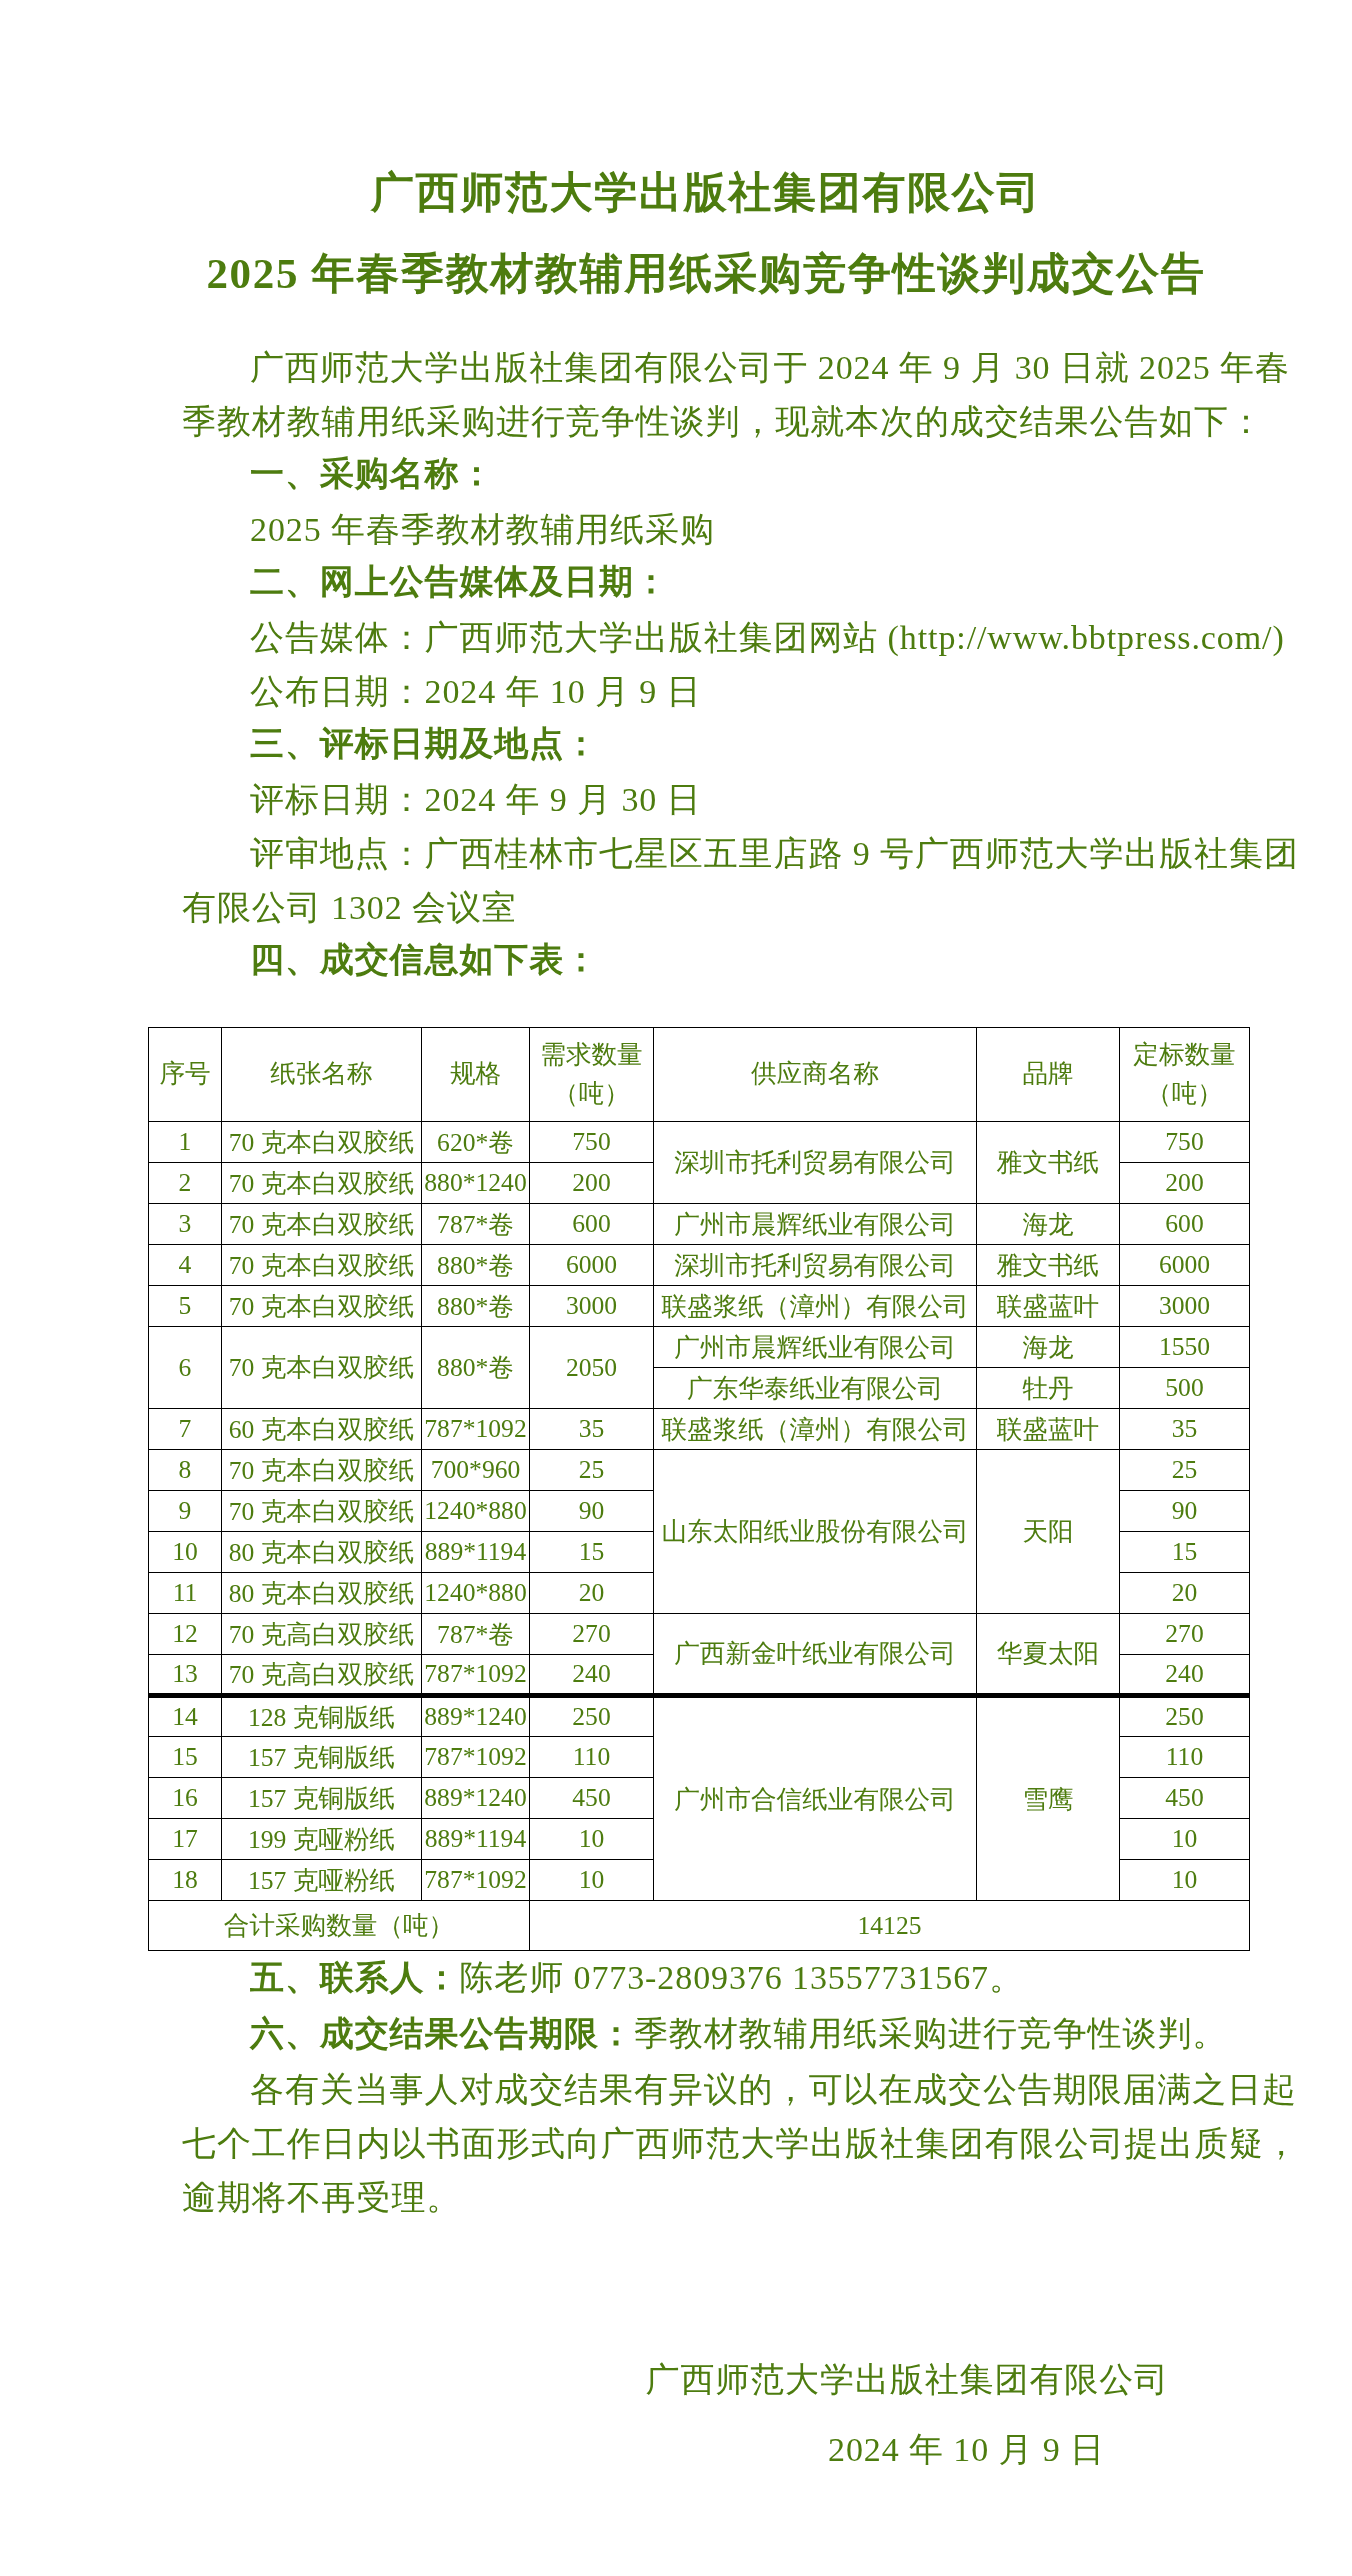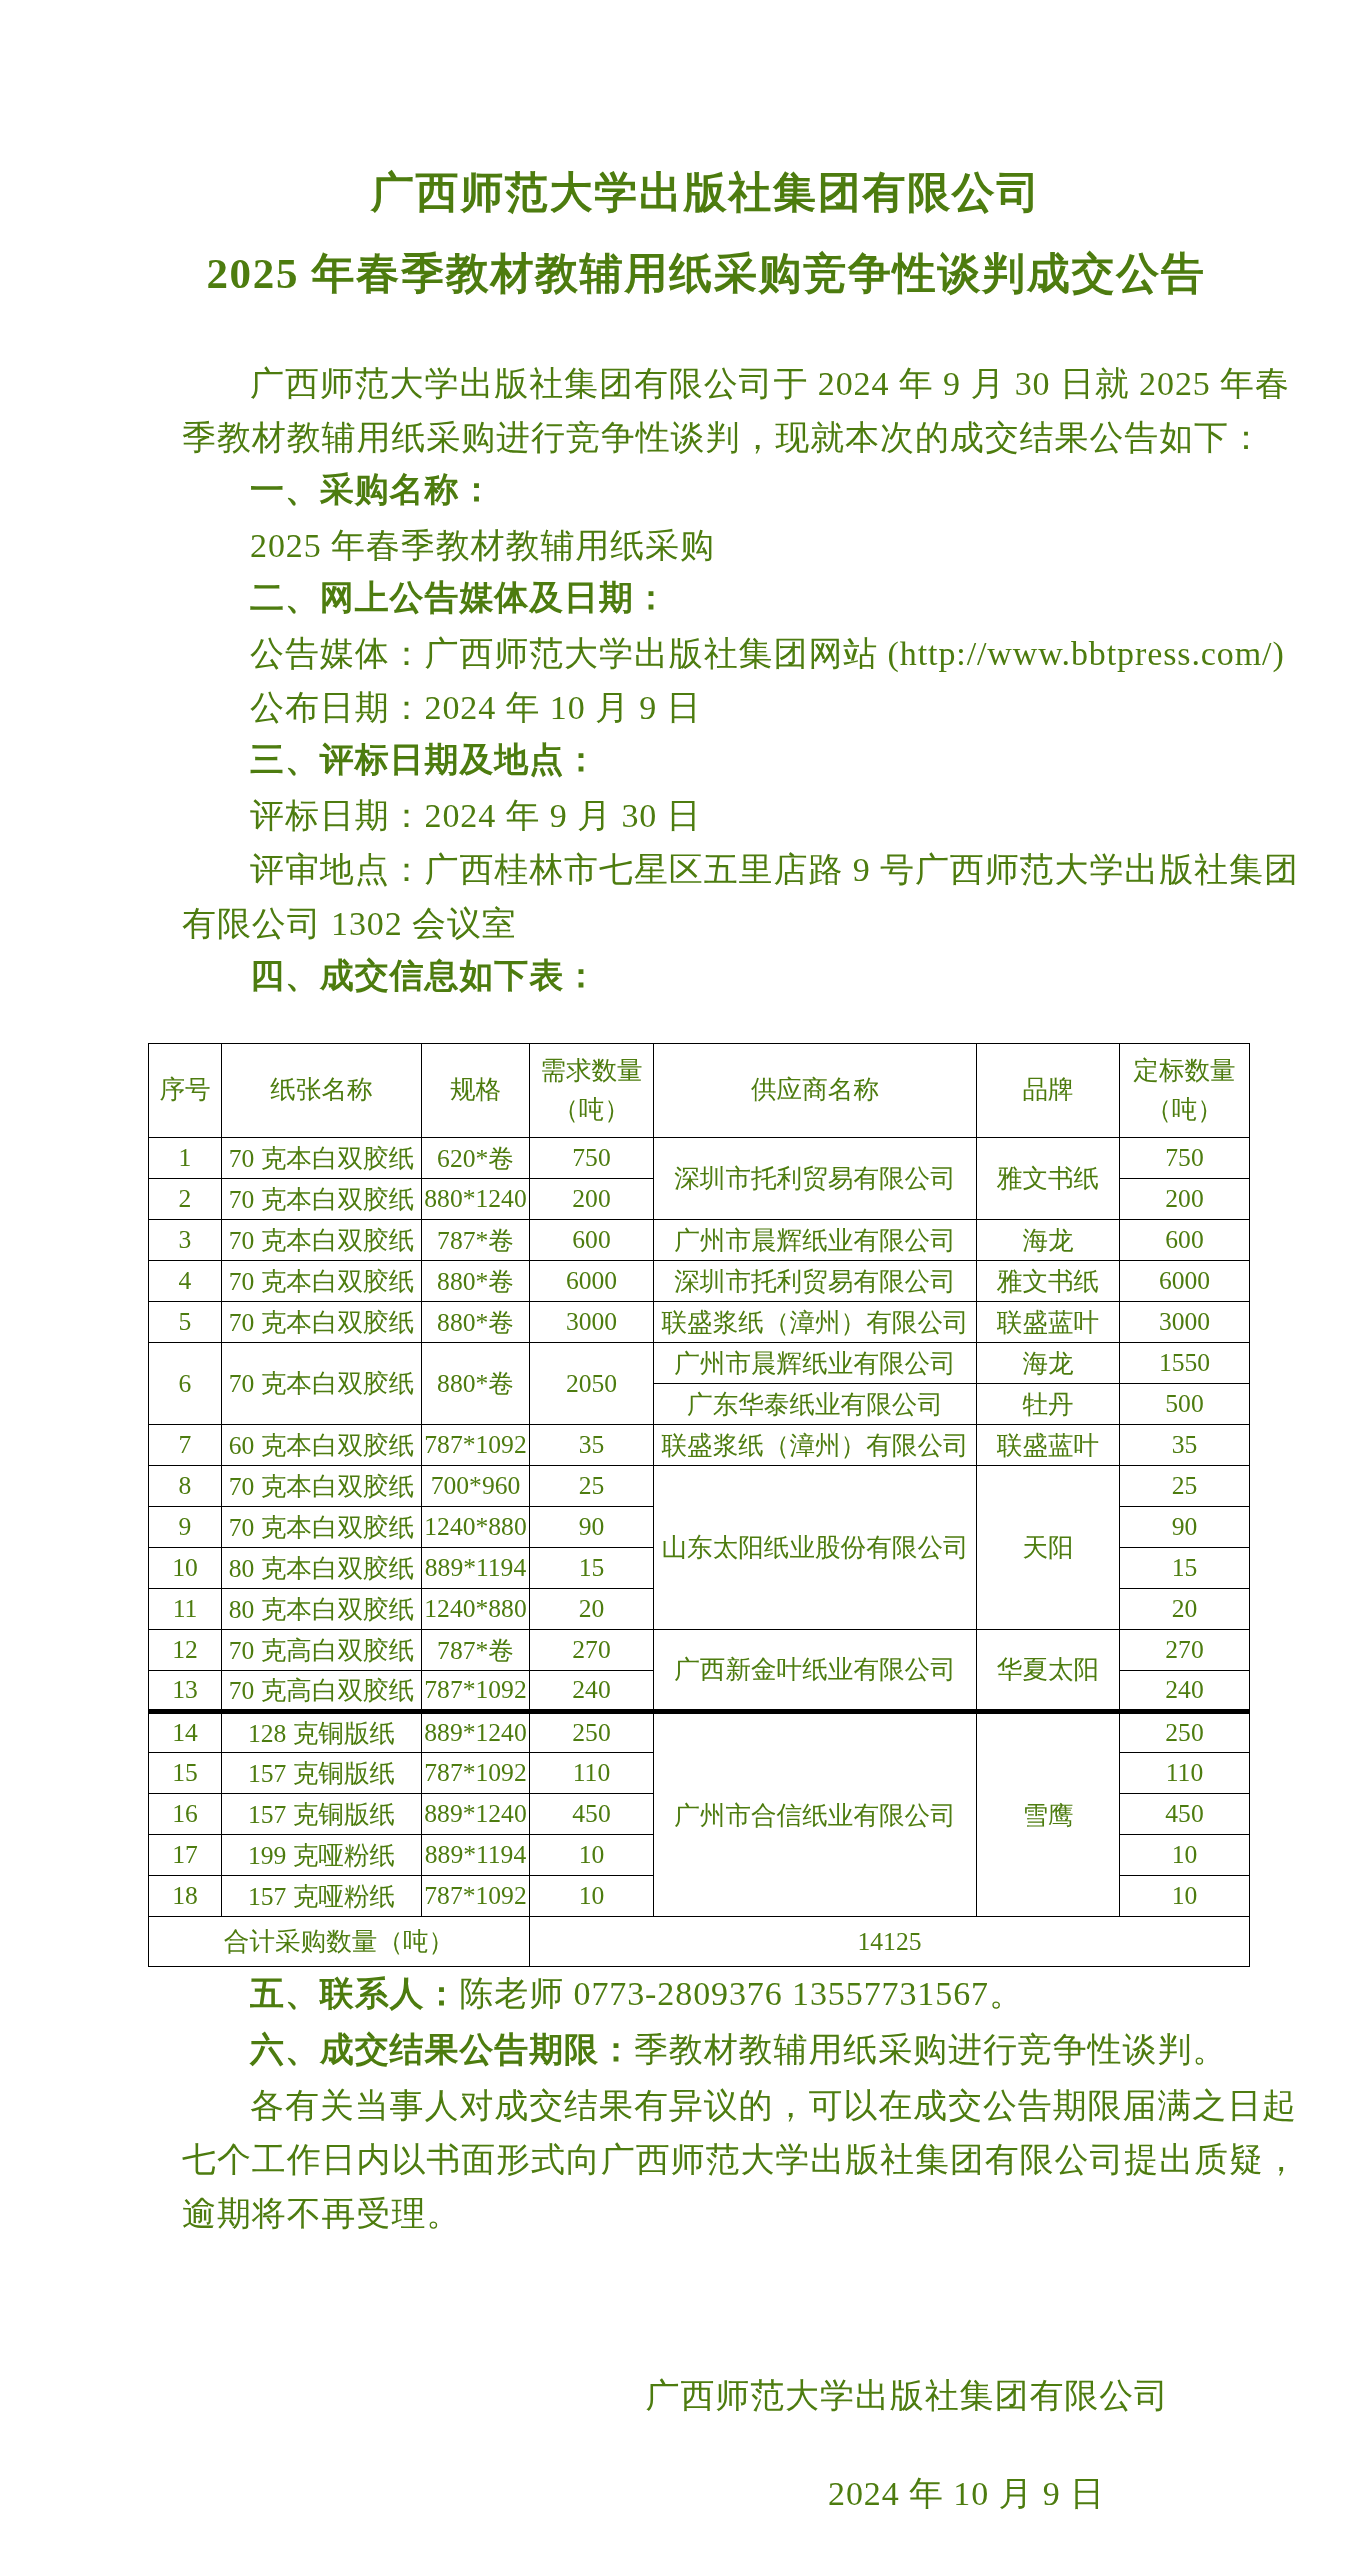--- a/index.html
+++ b/index.html
@@ -27,21 +27,21 @@
     font-size: 34px;
     line-height: 54px;
     letter-spacing: 0.9px;
     white-space: nowrap;
   }
   .indent { padding-left: 68px; }
   .hd {
     font-family: Liberation Mono, monospace;
     font-weight: bold;
   }
-  .intro { margin-top: 43px; }
+  .intro { margin-top: 27px; }
 
   table.award {
     border-collapse: collapse;
     table-layout: fixed;
     width: 1102px;
     margin-left: -34px;
     margin-top: 38px;
     font-size: 25.6px;
   }
   table.award th, table.award td {
@@ -55,21 +55,21 @@
   table.award thead tr { height: 94px; }
   table.award tbody tr { height: 41px; }
   table.award tfoot tr { height: 50px; }
   table.award th { white-space: pre-line; line-height: 1.5; }
   table.award td { white-space: nowrap; }
   table.award tr.thick-top td { border-top: 5.1px solid #000; }
 
   .after-table { margin-top: 0; }
   .footer-line { text-align: right; }
   .footer-company { margin-top: 128px; padding-right: 31px; }
-  .footer-date { margin-top: 44px; padding-right: 95px; }
+  .footer-date { margin-top: 16px; padding-right: 95px; }
 </style>
 </head>
 <body>
 
 <div class="page">
 
   <div class="title-block">
     <div class="title-line">广西师范大学出版社集团有限公司</div>
     <div class="title-line">2025 年春季教材教辅用纸采购竞争性谈判成交公告</div>
   </div>

